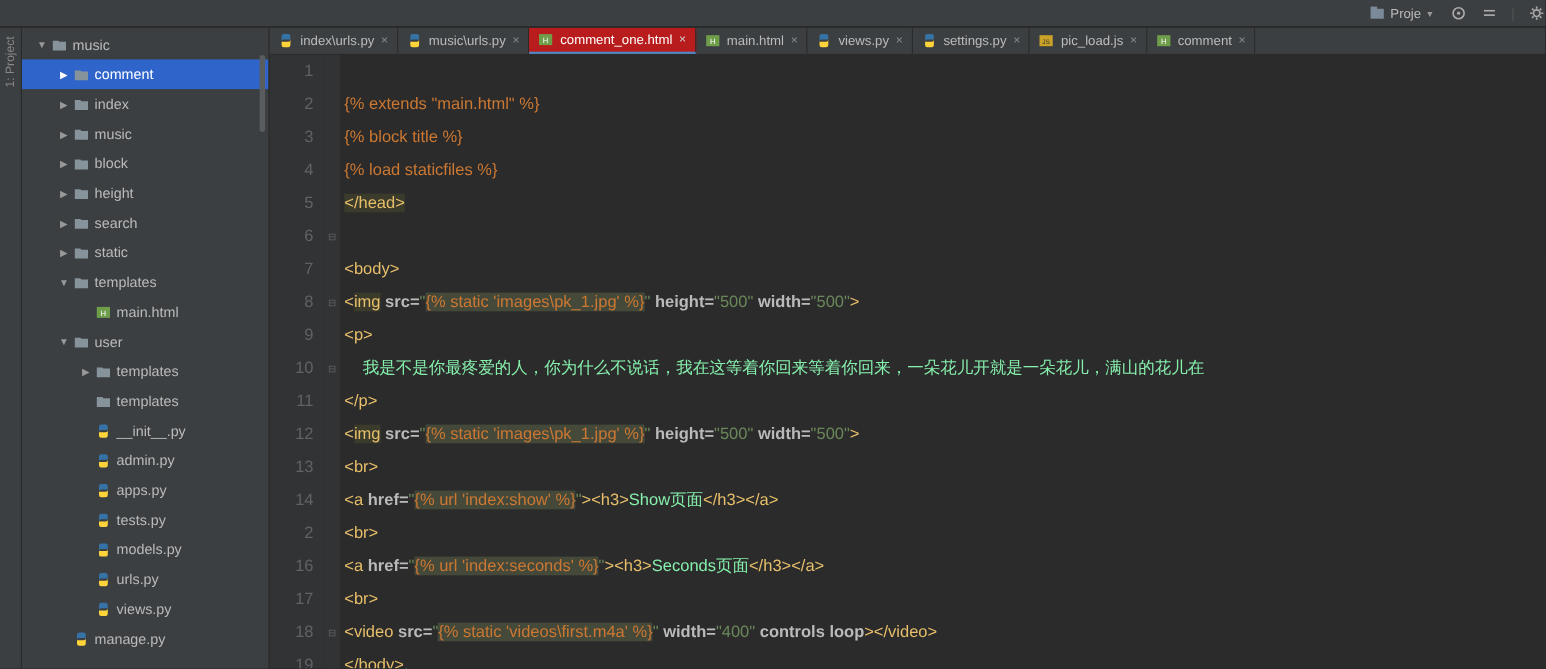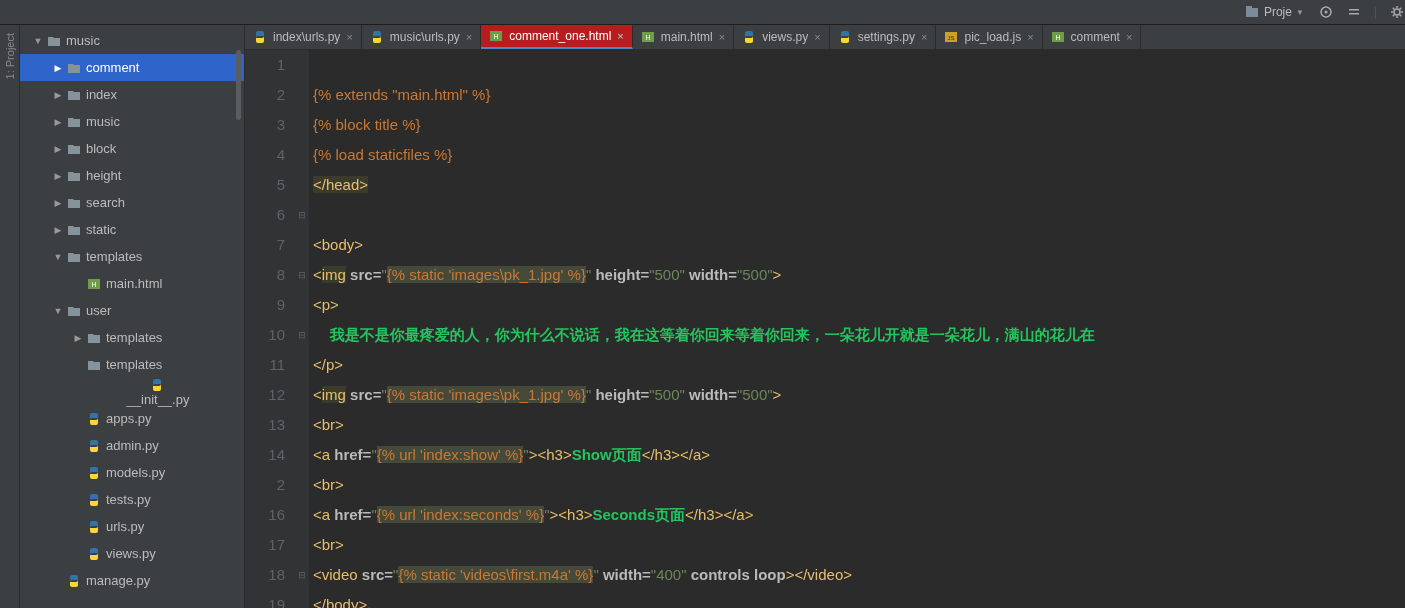--- a/index.html
+++ b/index.html
@@ -28,21 +28,21 @@
 .editor { flex:1; display:flex; font-family:"Consolas","Courier New",monospace; font-size:15px; line-height:30px; overflow:hidden; }
 .gutter { width:50px; background:#313335; color:#606366; text-align:right; padding-right:10px; user-select:none; }
 .fold { width:14px; background:#313335; position:relative; }
 .fold .mk { position:absolute; left:0; width:14px; height:30px; display:flex; align-items:center; justify-content:center; font-size:9px; color:#606366; }
 .code { flex:1; padding-left:4px; white-space:pre; overflow:hidden; }
 .c-tag { color:#e8bf6a; }
 .c-tag-bg { background:#3b3b2b; }
 .c-attr { color:#bababa;font-weight:bold; }
 .c-str { color:#6a8759; }
 .c-tpl { color:#cc7832; }
-.c-txt { color:#22c55e;font-weight:bold; }
+.c-txt { color:#86efac; }
 .c-bg  { background:#45493a; }
 .ln { height:30px; display:block; }
 .sb-handle { position:absolute; right:240px; top:50px; width:4px; height:60px; background:#555; border-radius:2px; }
 svg { display:block; }
 </style>
 </head>
 <body>
 
 <div class="topbar">
   <div class="proj">
@@ -195,69 +195,69 @@
         </div>
         <div class="tree-item" style="padding-left: 52px;">
           <span class="arrow"></span>
           <span class="ficon">
             <svg width="14" height="14" viewBox="0 0 14 14">
               <path d="M1 3h5l1 1h6v8H1z" fill="#87939a"></path>
             </svg>
           </span>
           <span>templates</span>
         </div>
-        <div class="tree-item" style="padding-left: 52px; flex-direction: column;">
+        <div class="tree-item" style="padding-left: 52px;">
           <span class="arrow"></span>
           <span class="ficon">
             <svg width="14" height="14" viewBox="0 0 14 14">
               <path d="M5 1h4a2 2 0 012 2v3H5a2 2 0 00-2 2v-5a2 2 0 012-2z" fill="#3572a5"></path>
               <path d="M9 13H5a2 2 0 01-2-2V8h6a2 2 0 002-2v5a2 2 0 01-2 2z" fill="#ffd43b"></path>
             </svg>
           </span>
           <span>__init__.py</span>
         </div>
         <div class="tree-item" style="padding-left: 52px;">
           <span class="arrow"></span>
           <span class="ficon">
             <svg width="14" height="14" viewBox="0 0 14 14">
               <path d="M5 1h4a2 2 0 012 2v3H5a2 2 0 00-2 2v-5a2 2 0 012-2z" fill="#3572a5"></path>
               <path d="M9 13H5a2 2 0 01-2-2V8h6a2 2 0 002-2v5a2 2 0 01-2 2z" fill="#ffd43b"></path>
             </svg>
           </span>
+          <span>admin.py</span>
+        </div>
+        <div class="tree-item" style="padding-left: 52px;">
+          <span class="arrow"></span>
+          <span class="ficon">
+            <svg width="14" height="14" viewBox="0 0 14 14">
+              <path d="M5 1h4a2 2 0 012 2v3H5a2 2 0 00-2 2v-5a2 2 0 012-2z" fill="#3572a5"></path>
+              <path d="M9 13H5a2 2 0 01-2-2V8h6a2 2 0 002-2v5a2 2 0 01-2 2z" fill="#ffd43b"></path>
+            </svg>
+          </span>
           <span>apps.py</span>
         </div>
         <div class="tree-item" style="padding-left: 52px;">
           <span class="arrow"></span>
           <span class="ficon">
             <svg width="14" height="14" viewBox="0 0 14 14">
               <path d="M5 1h4a2 2 0 012 2v3H5a2 2 0 00-2 2v-5a2 2 0 012-2z" fill="#3572a5"></path>
               <path d="M9 13H5a2 2 0 01-2-2V8h6a2 2 0 002-2v5a2 2 0 01-2 2z" fill="#ffd43b"></path>
             </svg>
           </span>
-          <span>admin.py</span>
+          <span>tests.py</span>
         </div>
         <div class="tree-item" style="padding-left: 52px;">
           <span class="arrow"></span>
           <span class="ficon">
             <svg width="14" height="14" viewBox="0 0 14 14">
               <path d="M5 1h4a2 2 0 012 2v3H5a2 2 0 00-2 2v-5a2 2 0 012-2z" fill="#3572a5"></path>
               <path d="M9 13H5a2 2 0 01-2-2V8h6a2 2 0 002-2v5a2 2 0 01-2 2z" fill="#ffd43b"></path>
             </svg>
           </span>
           <span>models.py</span>
-        </div>
-        <div class="tree-item" style="padding-left: 52px;">
-          <span class="arrow"></span>
-          <span class="ficon">
-            <svg width="14" height="14" viewBox="0 0 14 14">
-              <path d="M5 1h4a2 2 0 012 2v3H5a2 2 0 00-2 2v-5a2 2 0 012-2z" fill="#3572a5"></path>
-              <path d="M9 13H5a2 2 0 01-2-2V8h6a2 2 0 002-2v5a2 2 0 01-2 2z" fill="#ffd43b"></path>
-            </svg>
-          </span>
-          <span>tests.py</span>
         </div>
         <div class="tree-item" style="padding-left: 52px;">
           <span class="arrow"></span>
           <span class="ficon">
             <svg width="14" height="14" viewBox="0 0 14 14">
               <path d="M5 1h4a2 2 0 012 2v3H5a2 2 0 00-2 2v-5a2 2 0 012-2z" fill="#3572a5"></path>
               <path d="M9 13H5a2 2 0 01-2-2V8h6a2 2 0 002-2v5a2 2 0 01-2 2z" fill="#ffd43b"></path>
             </svg>
           </span>
           <span>urls.py</span>

